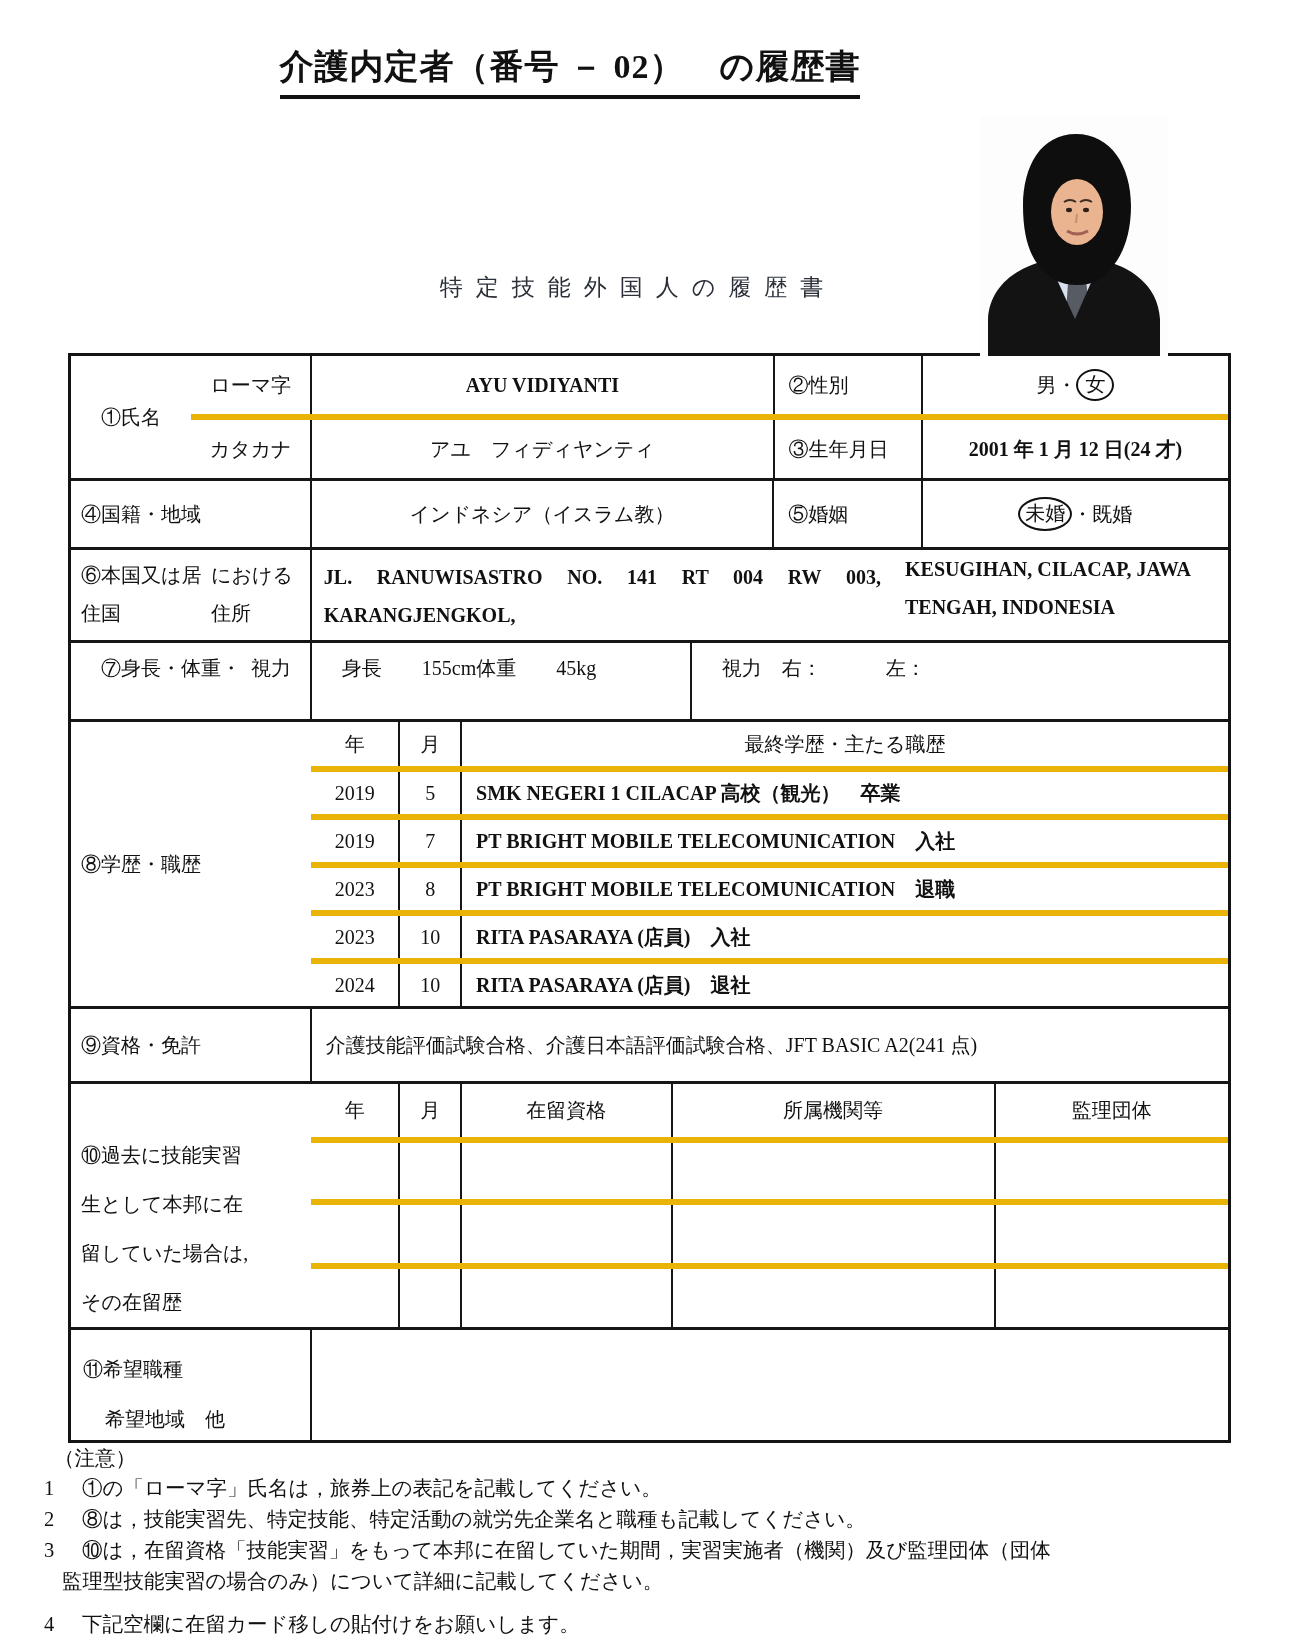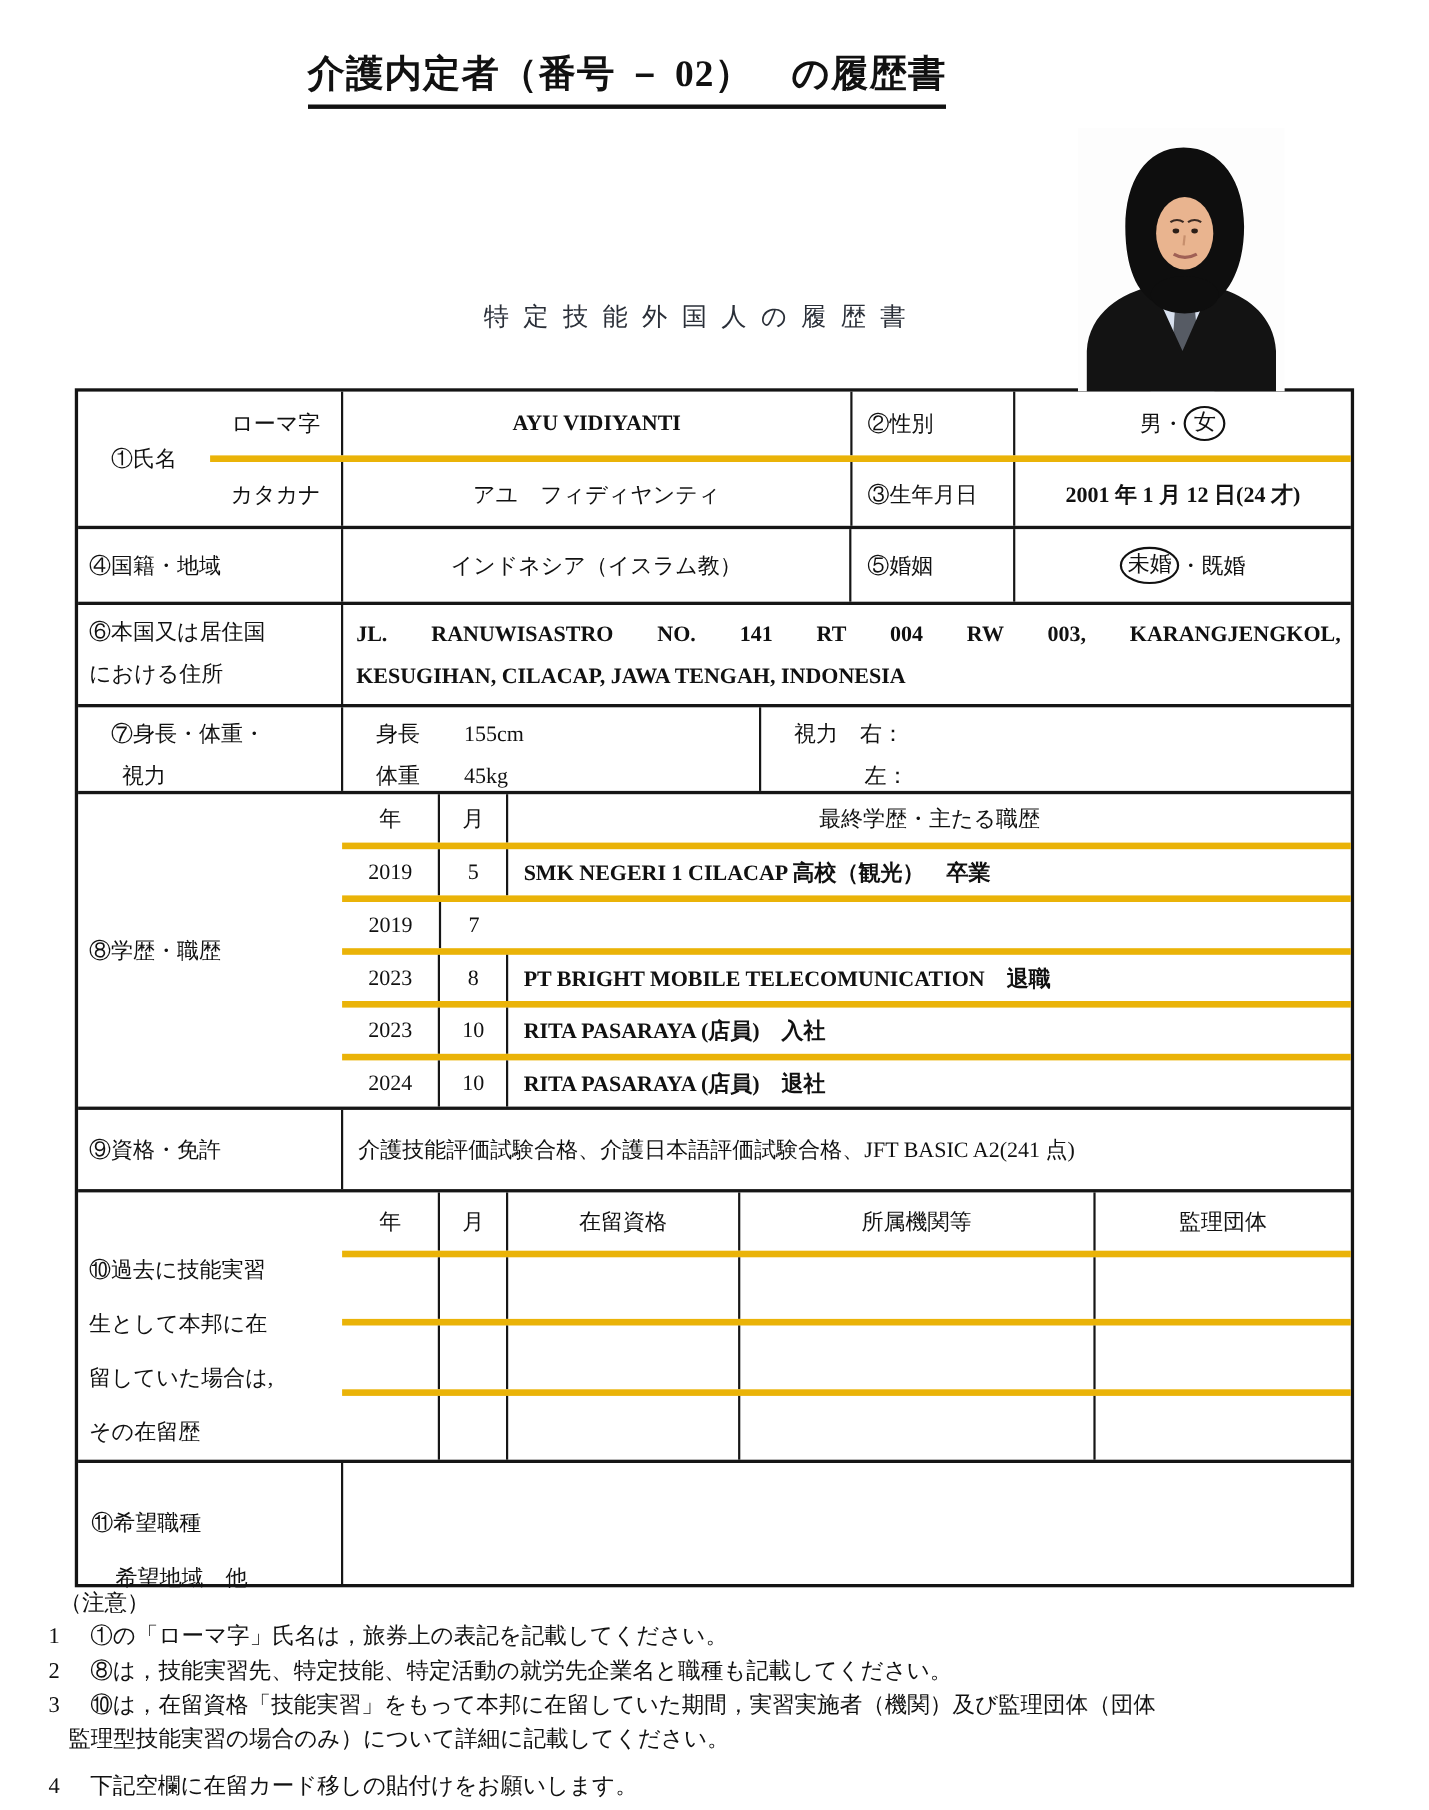--- a/index.html
+++ b/index.html
@@ -42,34 +42,34 @@
   .w120{width:120px;} .w240{width:240px;} .w465{width:465px;}
   .w149{width:149px;} .w309{width:309px;}
   .w382{width:382px;} .w541{width:541px;}
   .w88{width:88px;} .w62{width:62px;} .w773{width:773px;}
   .w212{width:212px;} .w325{width:325px;} .w236{width:236px;}
   .w923{width:923px;}
   .hA{height:58px;} .hB{height:66px;} .hC{height:90px;} .hD{height:76px;padding-left:30px;}
   .hEh{height:44px;} .hEr{height:42px;}
   .hF{height:72px;} .hGh{height:53px;} .hG1{height:56px;} .hG2{height:58px;}
   .hH{height:110px;}
-  .multiline{flex-direction:column;align-items:flex-start;justify-content:flex-start;}
+  .multiline{flex-direction:row;align-items:flex-start;justify-content:flex-start;}
   .addr-val{display:block;padding:8px 12px 0 12px;font-weight:bold;line-height:38px;}
   .addr-l1{text-align:justify;text-align-last:justify;}
   .two-line{padding-top:6px;line-height:38px;}
   .circle{
     display:inline-block;border:2.5px solid #111;border-radius:50%;
     padding:1px 7px 3px 7px;line-height:24px;
   }
   .ellipse{
     display:inline-block;border:2.5px solid #111;border-radius:50%;
     padding:2px 5px 4px 5px;line-height:24px;
   }
   .g-label{padding:8px 6px 0 10px;line-height:49px;display:block;}
-  .h-label{padding:30px 6px 0 12px;line-height:50px;display:block;}
+  .h-label{padding:14px 6px 0 12px;line-height:50px;display:block;}
   .h-label .ind{padding-left:22px;}
   
   .notes{position:absolute;left:44px;top:1443px;width:1185px;font-size:20.5px;}
   .notes .head{padding-left:10px;line-height:30px;}
   .note-line{display:flex;line-height:31px;}
   .note-num{width:38px;flex:none;}
   .note-cont{padding-left:18px;}
   .note-gap{margin-top:12px;}
 </style>
 </head>
@@ -172,20 +172,21 @@
           <div class="c w773 center hEh">最終学歴・主たる職歴</div>
         </div>
         <div class="irow">
           <div class="c first w88 center hEr">2019</div>
           <div class="c w62 center hEr">5</div>
           <div class="c w773 pl14 bold hEr">SMK NEGERI 1 CILACAP 高校（観光）　卒業</div>
         </div>
         <div class="irow">
           <div class="c first w88 center hEr">2019</div>
           <div class="c w62 center hEr">7</div>
+          <div class="c w773 pl14 bold hEr">PT BRIGHT MOBILE TELECOMUNICATION　入社</div>
         </div>
         <div class="irow">
           <div class="c first w88 center hEr">2023</div>
           <div class="c w62 center hEr">8</div>
           <div class="c w773 pl14 bold hEr">PT BRIGHT MOBILE TELECOMUNICATION　退職</div>
         </div>
         <div class="irow">
           <div class="c first w88 center hEr">2023</div>
           <div class="c w62 center hEr">10</div>
           <div class="c w773 pl14 bold hEr">RITA PASARAYA (店員)　入社</div>

